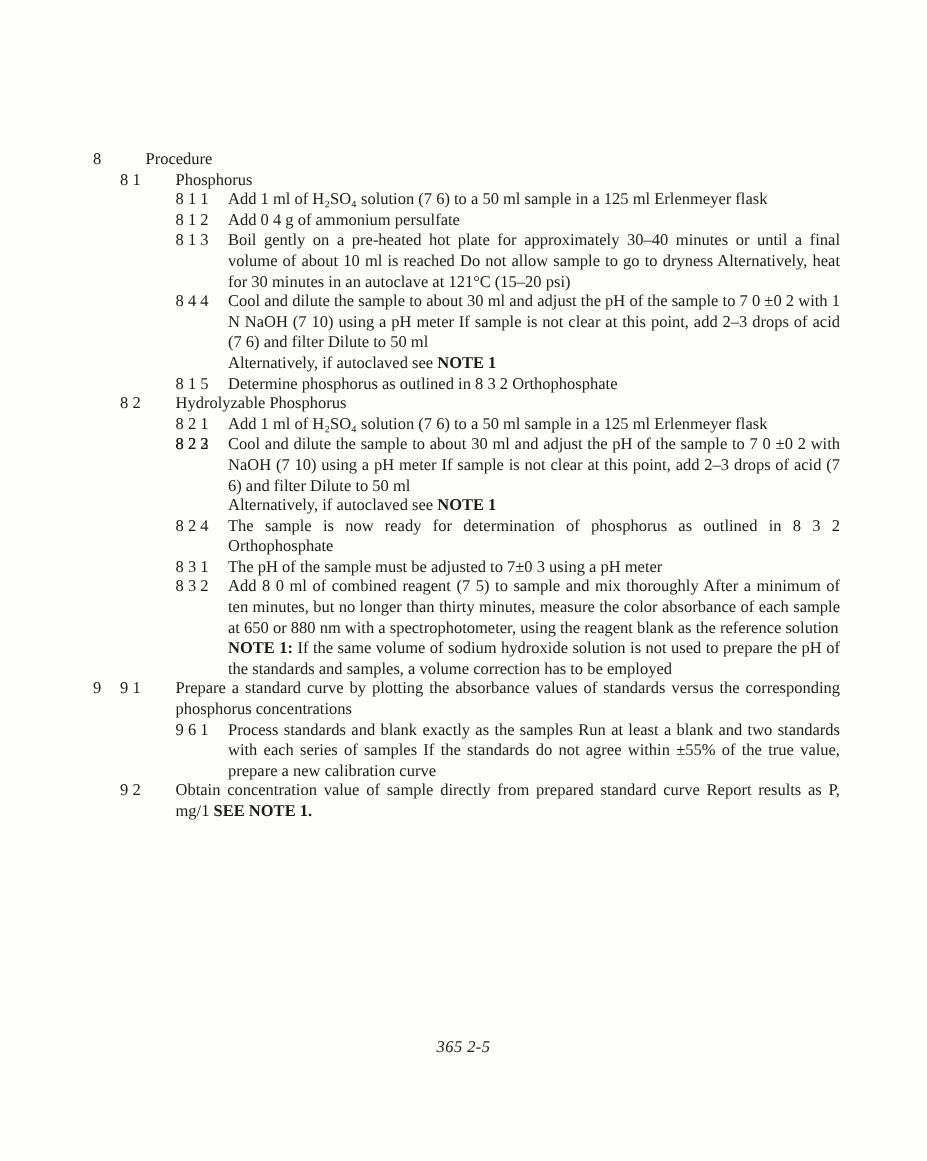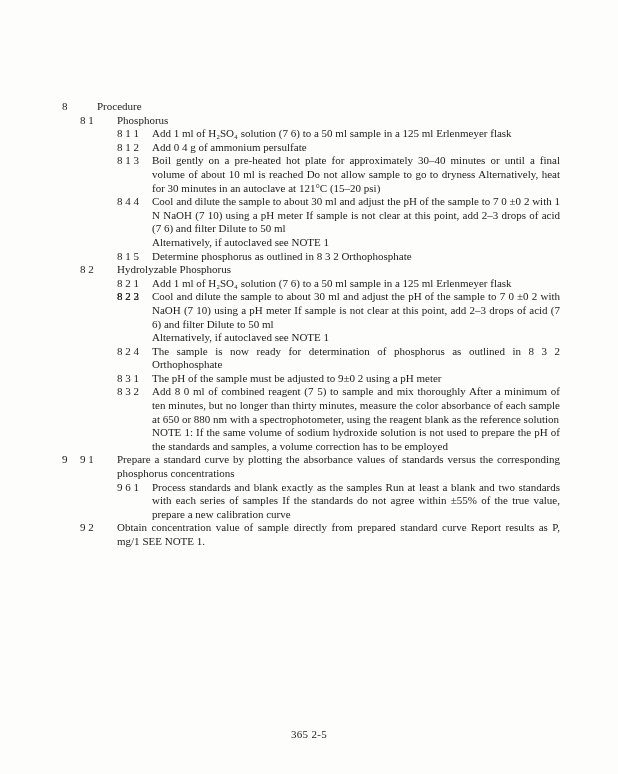--- a/index.html
+++ b/index.html
@@ -35,29 +35,30 @@
   .lv2 .num { left: 80px; }
   .lv2 .body { margin-left: 117px; }
   .lv3 .num { left: 117px; text-align: right; }
   .lv3 .body { margin-left: 152px; }
   .body { margin-right: 58px; }
   .body p {
     margin: 0;
     text-align: justify;
     text-align-last: left;
   }
-  .b { font-weight: normal; }
+  .b { font-weight: bold; }
   .page-footer {
     position: absolute;
-    top: 728px;
+    top: 692px;
     left: 0;
     width: 618px;
     text-align: center;
     font-size: 11px;
     letter-spacing: 0.3px;
+    font-style: italic;
   }
 </style>
 </head>
 <body>
 
 <div class="page">
   <div class="doc" id="doc-root">
       <div class="item lv1">
         <span class="num">8</span>
         <div class="body">
@@ -125,21 +126,21 @@
       </div>
       <div class="item lv3">
         <span class="num">8 2 4</span>
         <div class="body">
           <p><span>The sample is now ready for determination of phosphorus as outlined in 8 3 2 Orthophosphate</span></p>
         </div>
       </div>
       <div class="item lv3">
         <span class="num">8 3 1</span>
         <div class="body">
-          <p><span>The pH of the sample must be adjusted to 9±0 2 using a pH meter</span></p>
+          <p><span>The pH of the sample must be adjusted to 7±0 3 using a pH meter</span></p>
         </div>
       </div>
       <div class="item lv3">
         <span class="num">8 3 2</span>
         <div class="body">
           <p><span>Add 8 0 ml of combined reagent (7 5) to sample and mix thoroughly  After a minimum of ten minutes, but no longer than thirty minutes, measure the color absorbance of each sample at 650 or 880 nm with a spectrophotometer, using the reagent blank as the reference solution</span></p>
           <p><span class="b">NOTE 1:</span><span> If the same volume of sodium hydroxide solution is not used to prepare the pH of the standards and samples, a volume correction has to be employed</span></p>
         </div>
       </div>
       <div class="item lv1">

